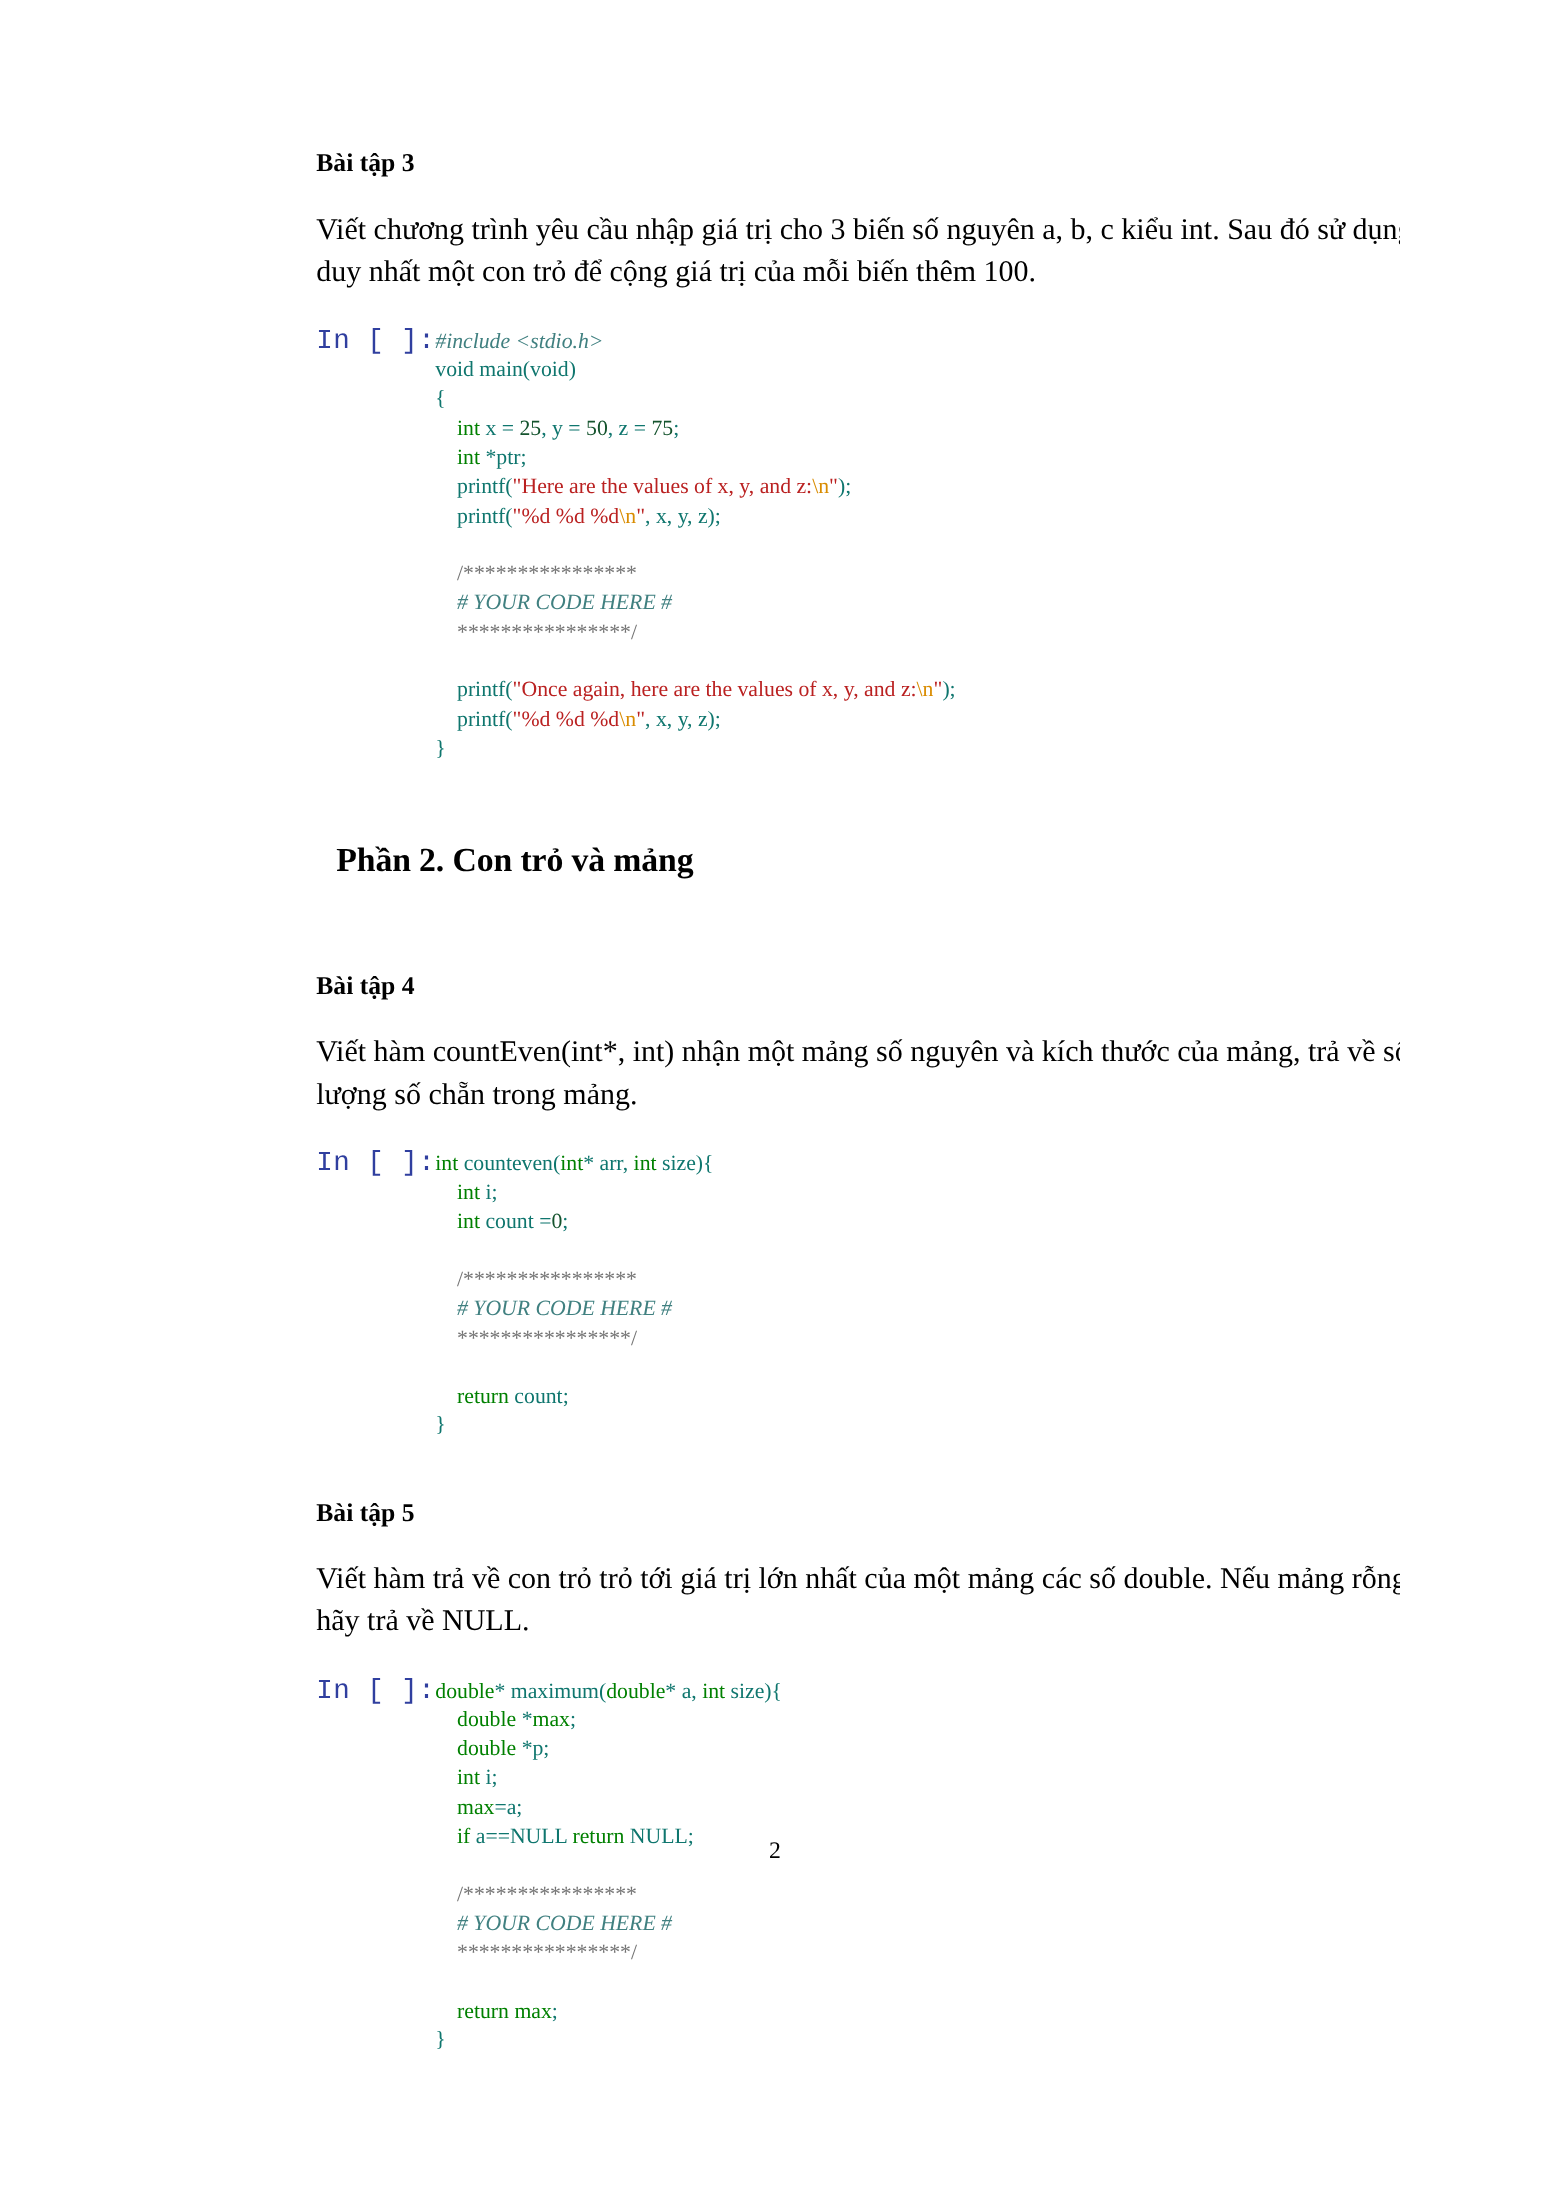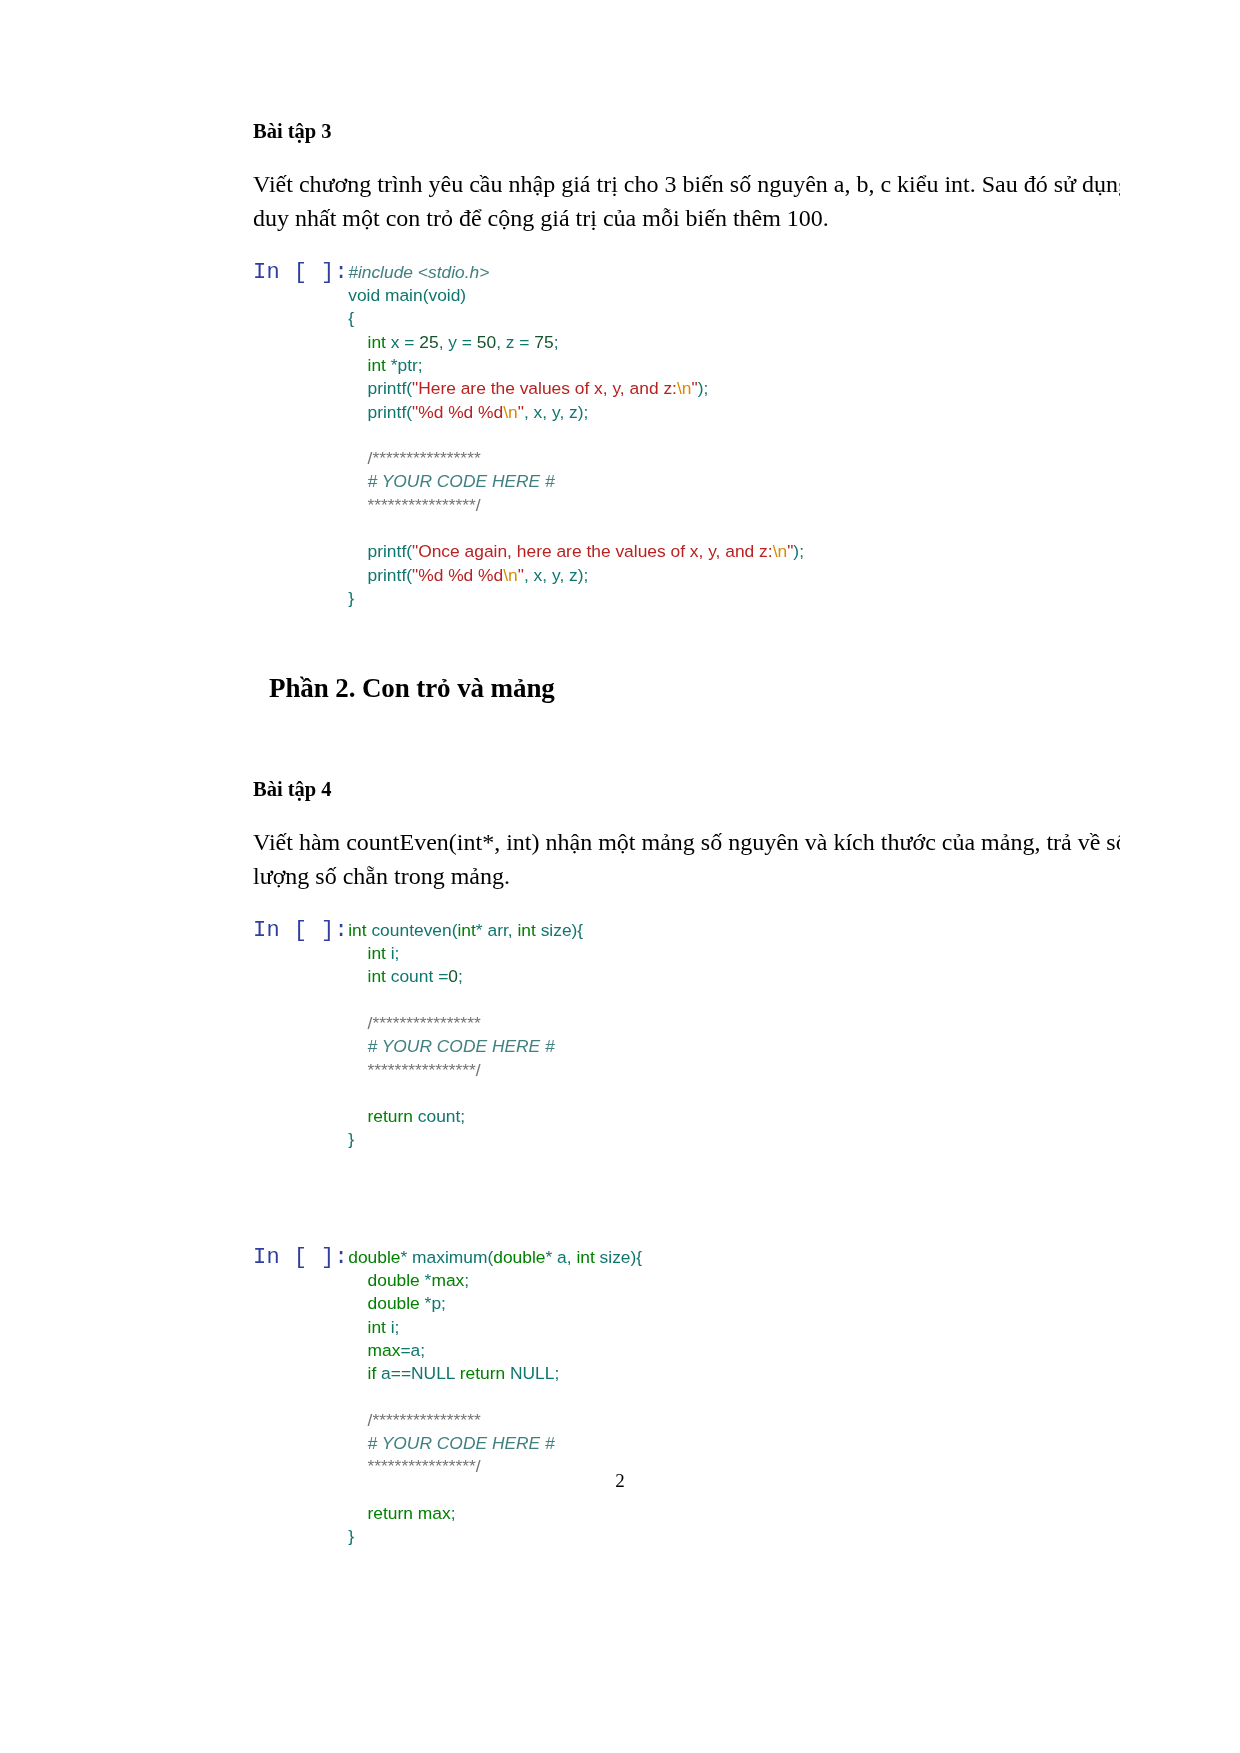--- a/index.html
+++ b/index.html
@@ -65,21 +65,21 @@
     white-space: pre;
     flex: 0 0 auto;
     font-family: "Liberation Mono", "DejaVu Sans Mono", monospace;
     font-size: 22px;
     line-height: 23.3px;
     letter-spacing: 0.4px;
   }
   .code-body {
     white-space: pre;
     flex: 1 1 auto;
-    font-family: Liberation Sans, sans-serif;
+    font-family: Liberation Serif, serif;
     font-size: 17.4px;
     line-height: 23.3px;
     color: #000000;
   }
   .code-line { white-space: pre; min-height: 23.3px; }
 
   .tok-kw      { color: #008000; }
   .tok-str     { color: #ba2121; }
   .tok-esc     { color: #d98c00; }
   .tok-num     { color: #14532d; }
@@ -122,21 +122,23 @@
     <div class="spacer-after-heading"></div>
     <p class="body-text">Viết hàm countEven(int*, int) nhận một mảng số nguyên và kích thước của mảng, trả về số lượng số chẵn trong mảng.</p>
     <div class="spacer-after-para"></div>
 
     <div class="code-cell">
       <span class="prompt">In [ ]:</span>
       <span class="code-body"><div class="code-line"><span class="tok-kw">int</span><span class="tok-plain"> counteven(</span><span class="tok-kw">int</span><span class="tok-plain">* arr, </span><span class="tok-kw">int</span><span class="tok-plain"> size){</span></div><div class="code-line"><span class="tok-plain">    </span><span class="tok-kw">int</span><span class="tok-plain"> i;</span></div><div class="code-line"><span class="tok-plain">    </span><span class="tok-kw">int</span><span class="tok-plain"> count =</span><span class="tok-num">0</span><span class="tok-plain">;</span></div><div class="code-line">&nbsp;</div><div class="code-line"><span class="tok-plain">    </span><span class="tok-comgray">/****************</span></div><div class="code-line"><span class="tok-plain">    </span><span class="tok-com"># YOUR CODE HERE #</span></div><div class="code-line"><span class="tok-plain">    </span><span class="tok-comgray">****************/</span></div><div class="code-line">&nbsp;</div><div class="code-line"><span class="tok-plain">    </span><span class="tok-kw">return</span><span class="tok-plain"> count;</span></div><div class="code-line"><span class="tok-plain">}</span></div></span>
     </div>
 
     <div class="spacer-before-heading"></div>
+    <h3 class="exercise-heading">Bài tập 5</h3>
     <div class="spacer-after-heading"></div>
+    <p class="body-text">Viết hàm trả về con trỏ trỏ tới giá trị lớn nhất của một mảng các số double. Nếu mảng rỗng hãy trả về NULL.</p>
     <div class="spacer-after-para"></div>
 
     <div class="code-cell">
       <span class="prompt">In [ ]:</span>
       <span class="code-body"><div class="code-line"><span class="tok-kw">double</span><span class="tok-plain">* maximum(</span><span class="tok-kw">double</span><span class="tok-plain">* a, </span><span class="tok-kw">int</span><span class="tok-plain"> size){</span></div><div class="code-line"><span class="tok-plain">    </span><span class="tok-kw">double</span><span class="tok-plain"> *</span><span class="tok-kw">max</span><span class="tok-plain">;</span></div><div class="code-line"><span class="tok-plain">    </span><span class="tok-kw">double</span><span class="tok-plain"> *p;</span></div><div class="code-line"><span class="tok-plain">    </span><span class="tok-kw">int</span><span class="tok-plain"> i;</span></div><div class="code-line"><span class="tok-plain">    </span><span class="tok-kw">max</span><span class="tok-plain">=a;</span></div><div class="code-line"><span class="tok-plain">    </span><span class="tok-kw">if</span><span class="tok-plain"> a==NULL </span><span class="tok-kw">return</span><span class="tok-plain"> NULL;</span></div><div class="code-line">&nbsp;</div><div class="code-line"><span class="tok-plain">    </span><span class="tok-comgray">/****************</span></div><div class="code-line"><span class="tok-plain">    </span><span class="tok-com"># YOUR CODE HERE #</span></div><div class="code-line"><span class="tok-plain">    </span><span class="tok-comgray">****************/</span></div><div class="code-line">&nbsp;</div><div class="code-line"><span class="tok-plain">    </span><span class="tok-kw">return</span><span class="tok-plain"> </span><span class="tok-kw">max</span><span class="tok-plain">;</span></div><div class="code-line"><span class="tok-plain">}</span></div></span>
     </div>
 
   </div>
 
   <div class="page-number">2</div>

